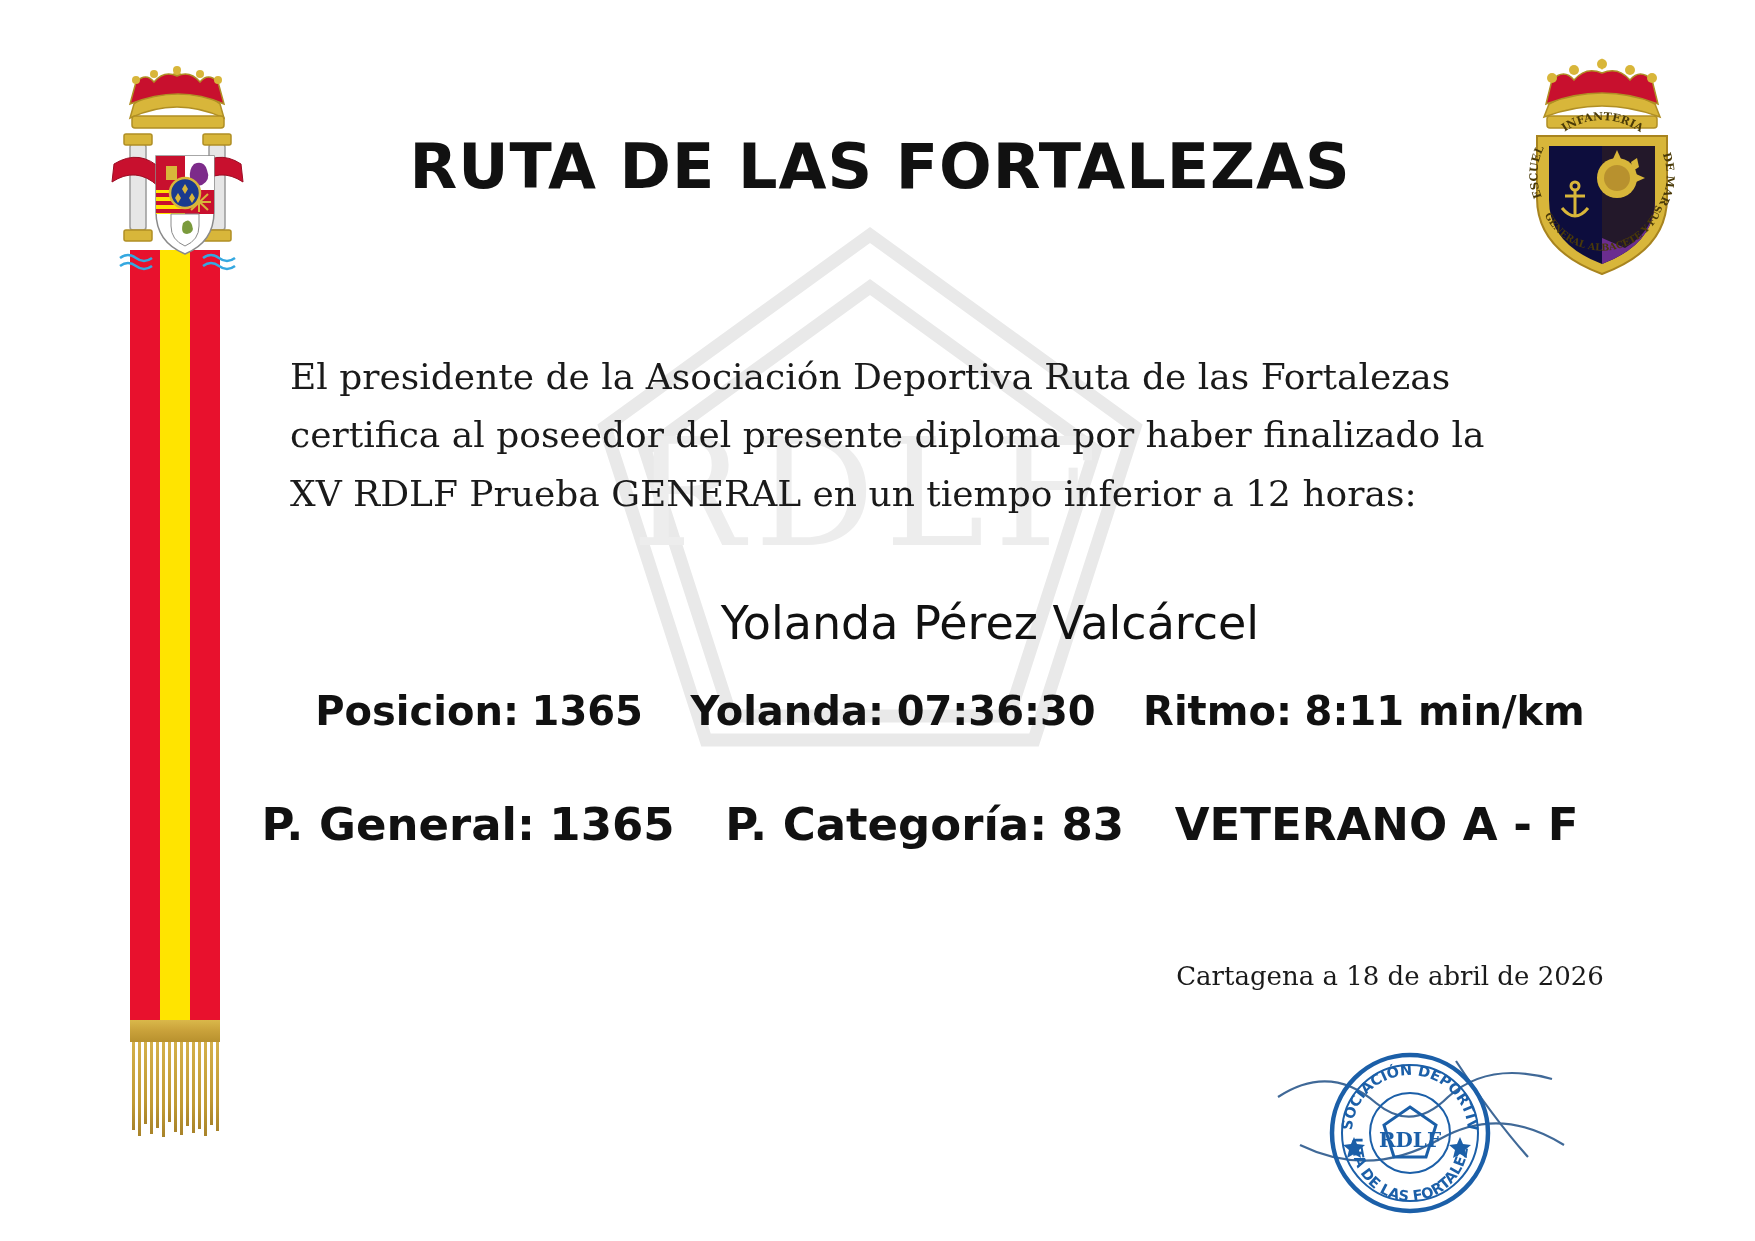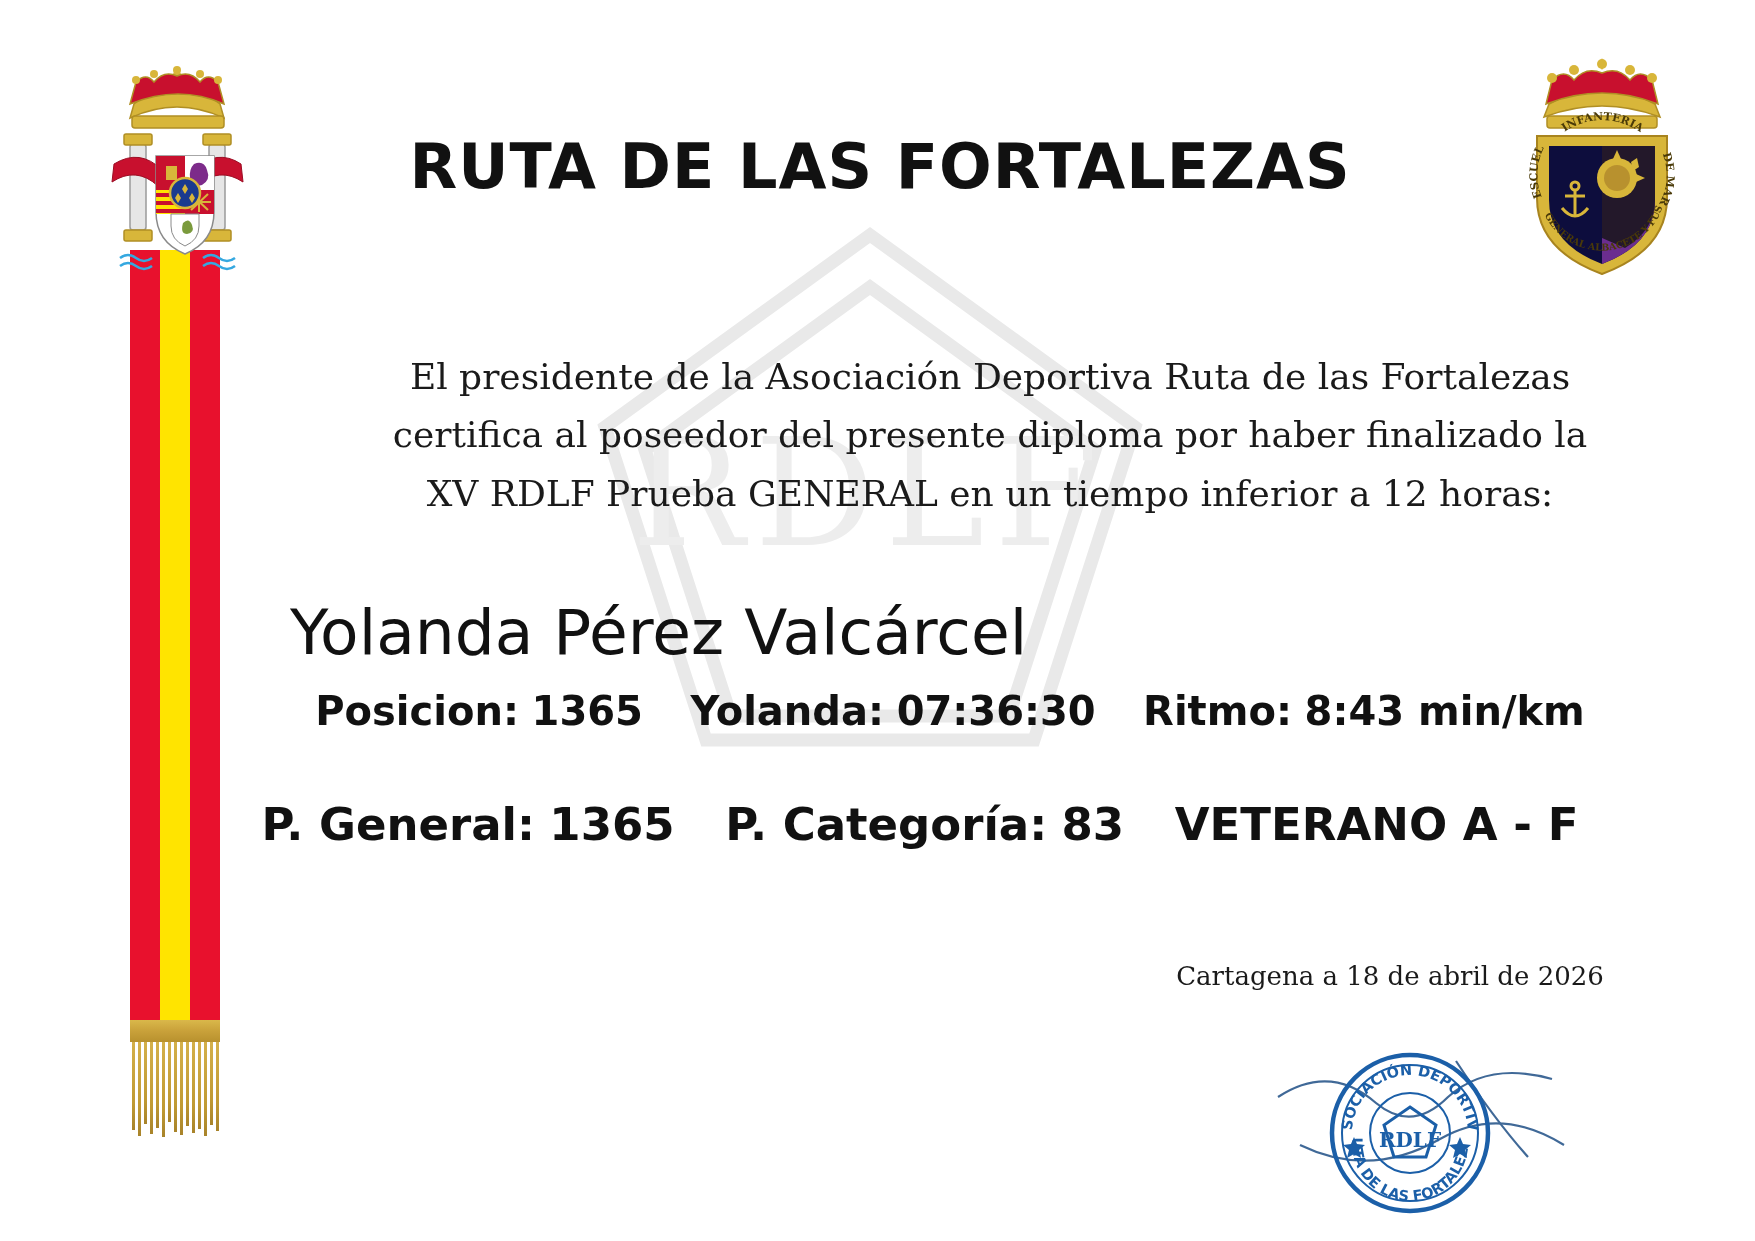--- a/index.html
+++ b/index.html
@@ -110,31 +110,31 @@
     position: absolute;
     left: 290px;
     top: 348px;
     width: 1400px;
     z-index: 4;
     font-family: "DejaVu Serif", serif;
     font-size: 36px;
     line-height: 1.62;
     color: #1a1a1a;
   }
-  .body-text .line { display: block; white-space: nowrap; text-align: center; }
+  .body-text .line { display: block; white-space: nowrap; }
 
   
   .runner-name {
     position: absolute;
     left: 290px;
     top: 596px;
     width: 1400px;
-    text-align: left;
+    text-align: center;
     font-family: "DejaVu Sans", sans-serif;
-    font-size: 63px;
+    font-size: 46px;
     color: #111;
     z-index: 4;
   }
 
   
   .results-1 {
     position: absolute;
     left: 240px;
     top: 688px;
     width: 1420px;
@@ -361,21 +361,21 @@
 <div class="runner-name">Yolanda Pérez Valcárcel</div>
 
 <div class="results-1">
   <span class="lbl">Posicion:</span>
   <span class="val">1365</span>
   <span class="gap"></span>
   <span class="lbl">Yolanda:</span>
   <span class="val">07:36:30</span>
   <span class="gap"></span>
   <span class="lbl">Ritmo:</span>
-  <span class="val">8:43 min/km</span>
+  <span class="val">8:11 min/km</span>
 </div>
 
 <div class="results-2">
   <span class="lbl">P. General:</span>
   <span class="val">1365</span>
   <span class="gap"></span>
   <span class="lbl">P. Categoría:</span>
   <span class="val">83</span>
   <span class="gap"></span>
   <span class="val">VETERANO A - F</span>

